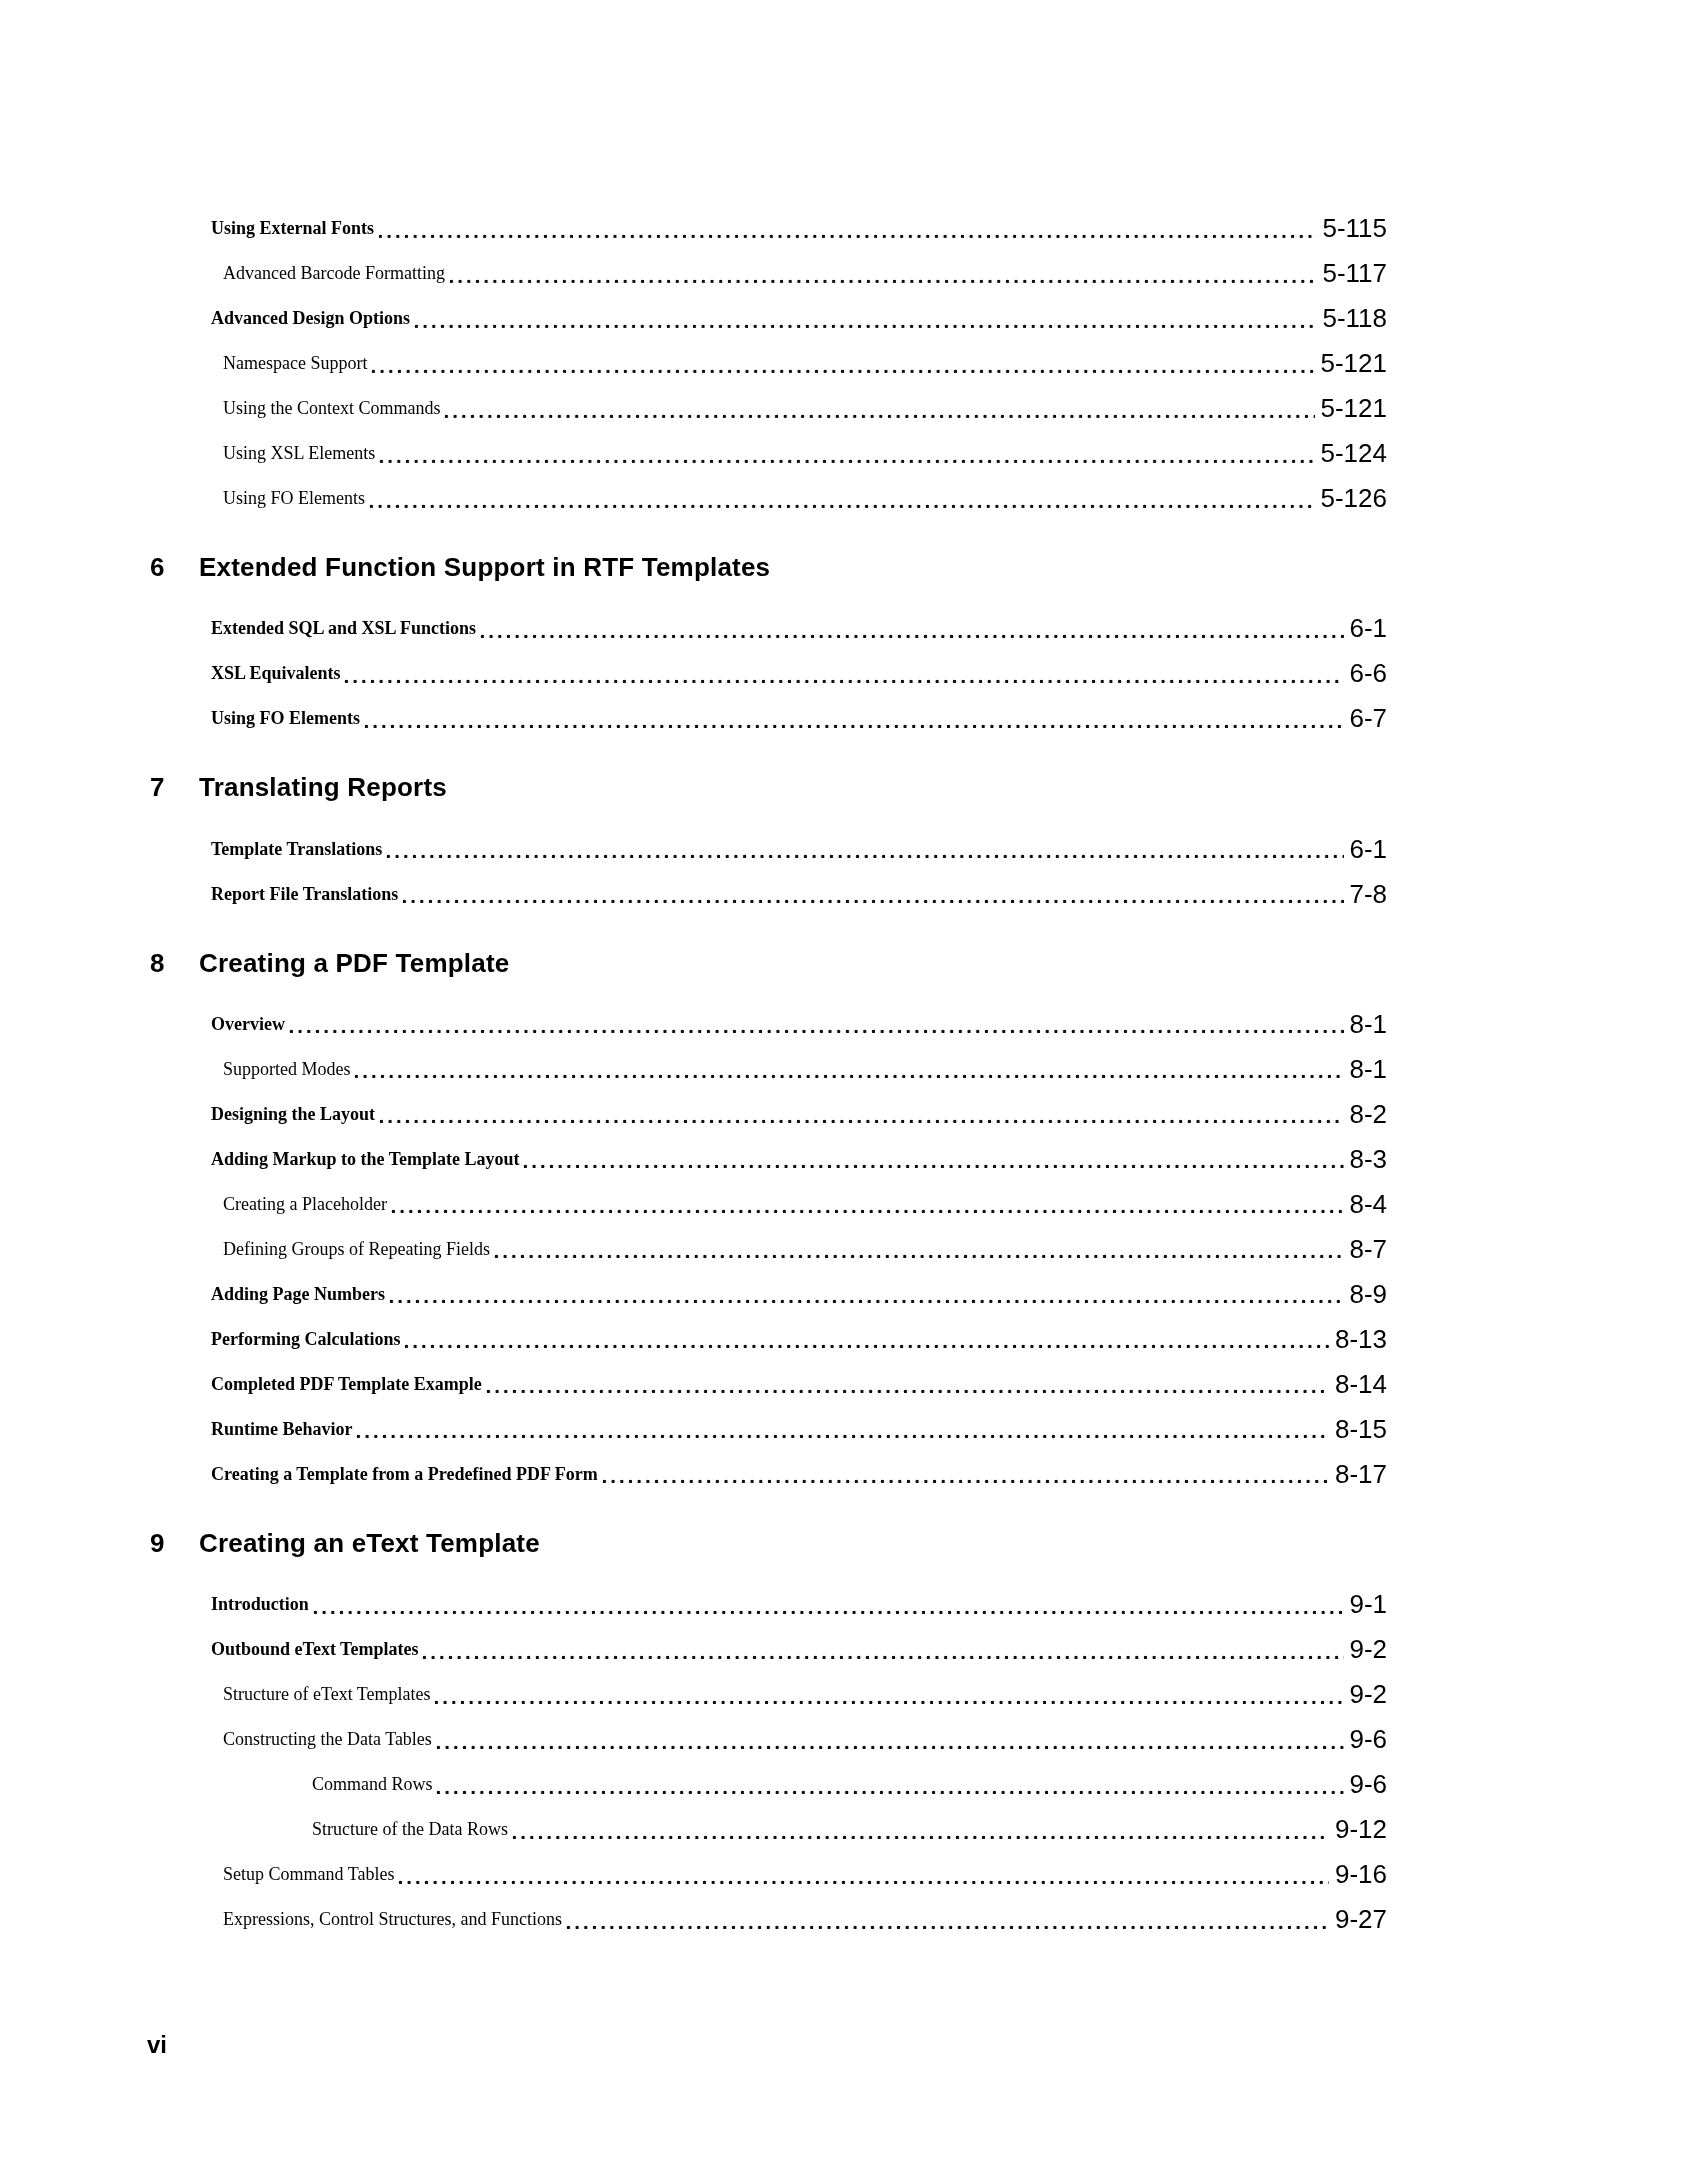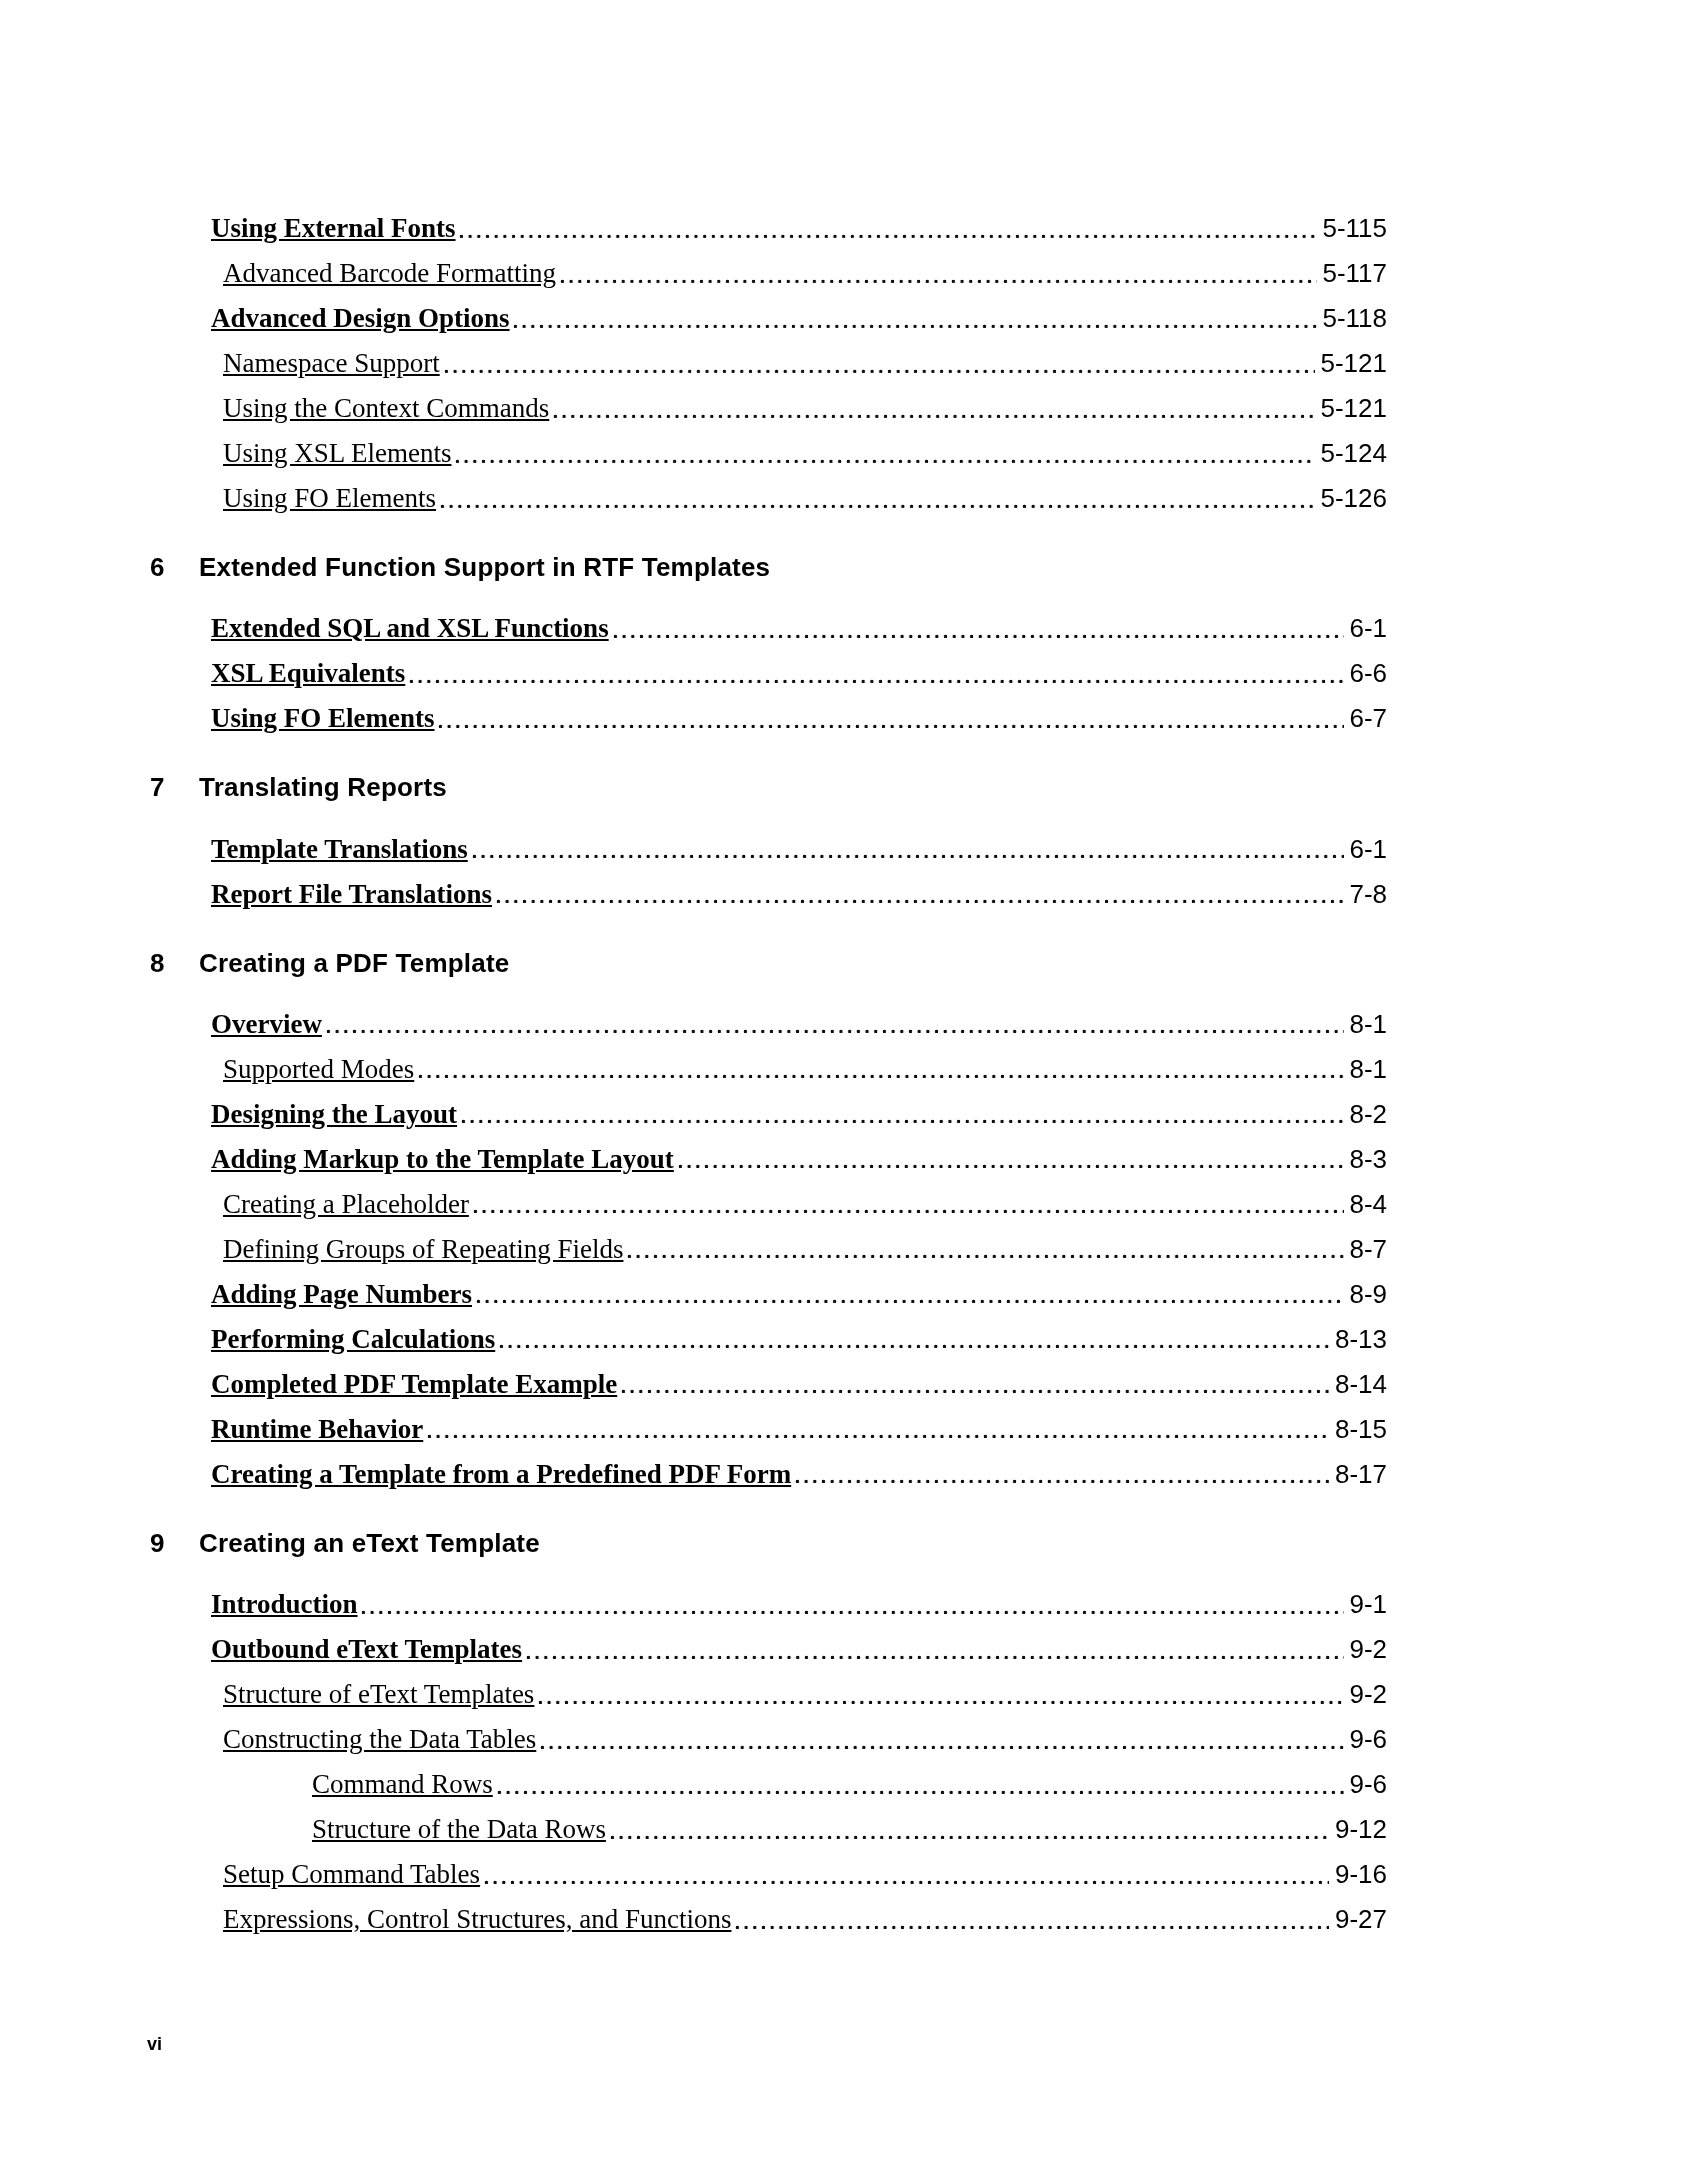--- a/index.html
+++ b/index.html
@@ -39,23 +39,22 @@
   .toc-row {
     display: flex;
     height: 45px;
     margin-left: 61px;   
     cursor: default;
   }
   .toc-row.level-2 { margin-left: 73px; }
   .toc-row.level-3 { margin-left: 162px; justify-content: space-between; }
   .toc-label {
     white-space: nowrap;
-    font-size: 27px;
+    font-size: 18px;
     line-height: 45px;
-    text-decoration: underline;
   }
   .level-1 .toc-label { font-weight: bold; }
   .toc-leader {
     flex: 1;
     min-width: 13.6px;
     align-self: flex-end;
     height: 4.9px;
     margin: 0 5.8px 12.6px 3.9px;
     background-image: radial-gradient(circle at 2.4px 2.4px, #0e0e0e 1.5px, transparent 2px);
     background-size: 8.7px 4.9px;
@@ -67,21 +66,21 @@
     font-family: "Liberation Sans", sans-serif;
     font-size: 26px;
     line-height: 45px;
   }
   .footer {
     position: absolute;
     left: 147px;
     top: 2032px;
     font-family: "Liberation Sans", sans-serif;
     font-weight: bold;
-    font-size: 18px;
+    font-size: 24px;
     line-height: 25px;
   }
 </style>
 </head>
 <body>
 
 <div class="page" style="background: rgb(255, 255, 255); color: rgb(0, 0, 0);">
   <main class="content" id="toc-content">
 
   <section>

